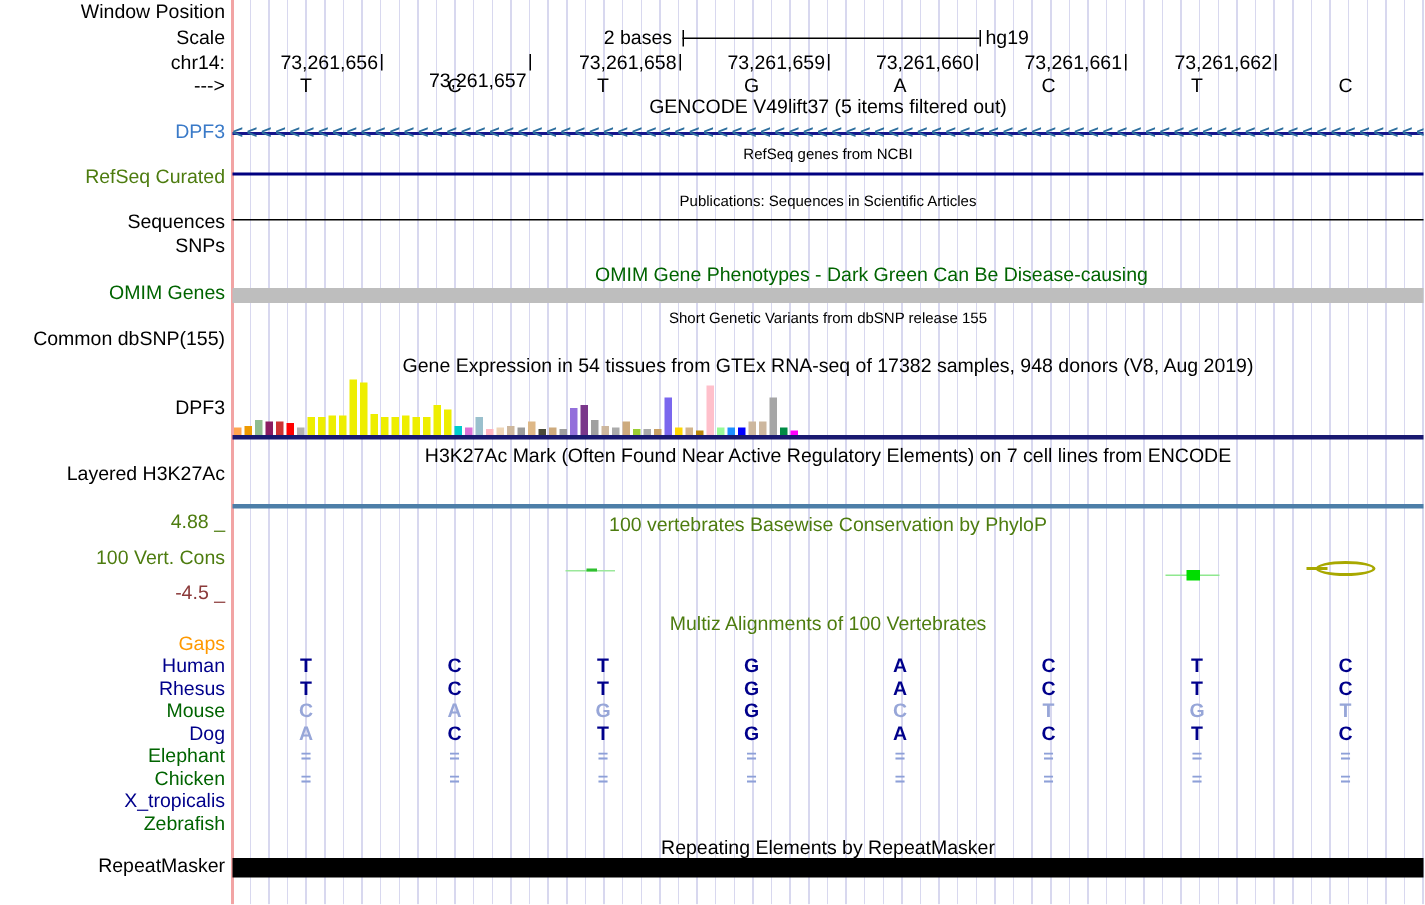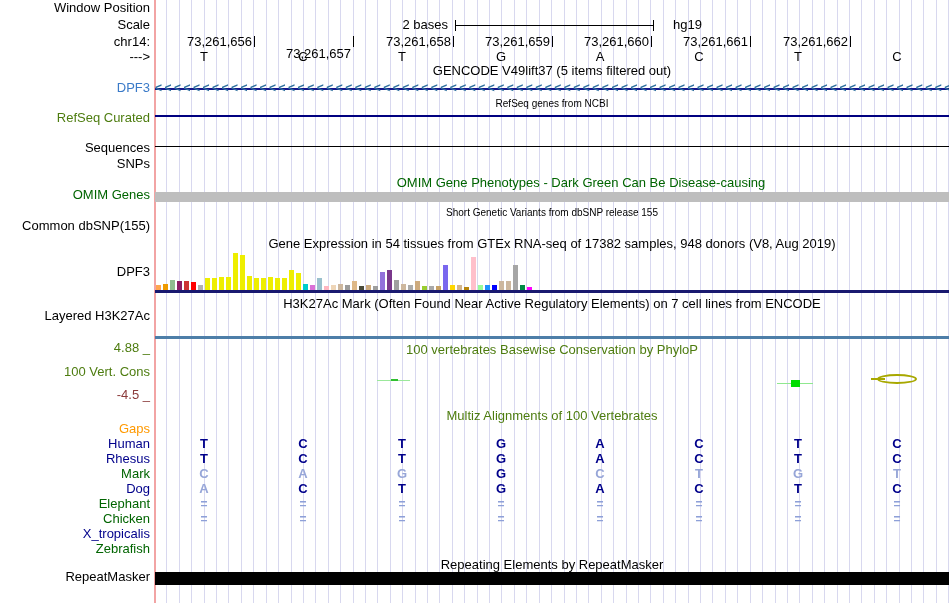--- a/index.html
+++ b/index.html
@@ -38,21 +38,21 @@
 
   <div class="abs" style="left:154px;top:0;width:2px;height:603px;background:#f2a4a4;"></div>
 
   <div class="lbl rlbl" style="top:1px;">Window Position</div>
 
   <div class="lbl rlbl" style="top:18px;">Scale</div>
   <div class="lbl" style="top:18px;right:502px;">2 bases</div>
   <div class="abs" style="left:455px;top:25px;width:198px;height:1px;background:#000;"></div>
   <div class="abs" style="left:455px;top:20px;width:1px;height:11px;background:#000;"></div>
   <div class="abs" style="left:653px;top:20px;width:1px;height:11px;background:#000;"></div>
-  <div class="lbl" style="top:18px;left:673px;">hg19</div>
+  <div class="lbl" style="top:18px;left:657px;">hg19</div>
 
   <div class="lbl rlbl" style="top:35px;">chr14:</div>
   <div id="ruler-ticks">
       <div class="tick" style="left: 254px; top: 36px;"></div>
       <div class="num" style="left: 177px; top: 35px;">73,261,656</div>
       <div class="tick" style="left: 353px; top: 36px;"></div>
       <div class="num" style="left: 276px; top: 47px;">73,261,657</div>
       <div class="tick" style="left: 453px; top: 36px;"></div>
       <div class="num" style="left: 376px; top: 35px;">73,261,658</div>
       <div class="tick" style="left: 552px; top: 36px;"></div>
@@ -78,20 +78,21 @@
 
   <div class="ctitle" style="top:64px;">GENCODE V49lift37 (5 items filtered out)</div>
   <div class="lbl rlbl azure" style="top:81px;">DPF3</div>
   <div class="abs" style="left:155px;top:88px;width:794px;height:2px;background:#15158c;"></div>
   <div class="chev" id="gencode-chevrons">&lt;&lt;&lt;&lt;&lt;&lt;&lt;&lt;&lt;&lt;&lt;&lt;&lt;&lt;&lt;&lt;&lt;&lt;&lt;&lt;&lt;&lt;&lt;&lt;&lt;&lt;&lt;&lt;&lt;&lt;&lt;&lt;&lt;&lt;&lt;&lt;&lt;&lt;&lt;&lt;&lt;&lt;&lt;&lt;&lt;&lt;&lt;&lt;&lt;&lt;&lt;&lt;&lt;&lt;&lt;&lt;&lt;&lt;&lt;&lt;&lt;&lt;&lt;&lt;&lt;&lt;&lt;&lt;&lt;&lt;&lt;&lt;&lt;&lt;&lt;&lt;&lt;&lt;&lt;&lt;&lt;&lt;&lt;&lt;&lt;</div>
 
   <div class="ctitle small" style="top:98px;">RefSeq genes from NCBI</div>
   <div class="lbl rlbl navy" style="top:111px;">RefSeq Curated</div>
   <div class="abs" style="left:155px;top:115px;width:794px;height:2px;background:#000080;"></div>
 
+  <div class="ctitle small" style="top:129px;">Publications: Sequences in Scientific Articles</div>
   <div class="lbl rlbl" style="top:141px;">Sequences</div>
   <div class="abs" style="left:155px;top:146px;width:794px;height:1px;background:#000;"></div>
 
   <div class="lbl rlbl" style="top:157px;">SNPs</div>
 
   <div class="ctitle green" style="top:176px;margin-left:29px;">OMIM Gene Phenotypes - Dark Green Can Be Disease-causing</div>
   <div class="lbl rlbl green" style="top:188px;">OMIM Genes</div>
   <div class="abs" style="left:155px;top:192px;width:794px;height:10px;background:#bebebe;"></div>
 
   <div class="ctitle small" style="top:207px;">Short Genetic Variants from dbSNP release 155</div>
@@ -171,21 +172,21 @@
       <div class="abs" style="left: 777px; top: 383px; width: 36px; height: 1px; background: rgb(143, 232, 143);"></div>
       <div class="abs" style="left: 791px; top: 380px; width: 9px; height: 7px; background: rgb(0, 221, 0);"></div>
       <div class="abs" style="left: 877px; top: 374px; width: 40px; height: 10px; border: 2px solid rgb(168, 168, 0); border-radius: 50%; box-sizing: border-box;"></div>
       <div class="abs" style="left: 871px; top: 378px; width: 14px; height: 2px; background: rgb(168, 168, 0);"></div>
     </div>
 
   <div class="ctitle navy" style="top:409px;">Multiz Alignments of 100 Vertebrates</div>
   <div class="lbl rlbl orange" style="top:422px;">Gaps</div>
   <div class="lbl rlbl deepnavy" style="top:437px;">Human</div>
   <div class="lbl rlbl deepnavy" style="top:452px;">Rhesus</div>
-  <div class="lbl rlbl green" style="top:467px;">Mark</div>
+  <div class="lbl rlbl green" style="top:467px;">Mouse</div>
   <div class="lbl rlbl deepnavy" style="top:482px;">Dog</div>
   <div class="lbl rlbl green" style="top:497px;">Elephant</div>
   <div class="lbl rlbl green" style="top:512px;">Chicken</div>
   <div class="lbl rlbl deepnavy" style="top:527px;">X_tropicalis</div>
   <div class="lbl rlbl green" style="top:542px;">Zebrafish</div>
   <div id="multiz-cells">
       <div class="mcell" style="left: 204px; top: 437px;">T</div>
       <div class="mcell" style="left: 303px; top: 437px;">C</div>
       <div class="mcell" style="left: 402px; top: 437px;">T</div>
       <div class="mcell" style="left: 501px; top: 437px;">G</div>

